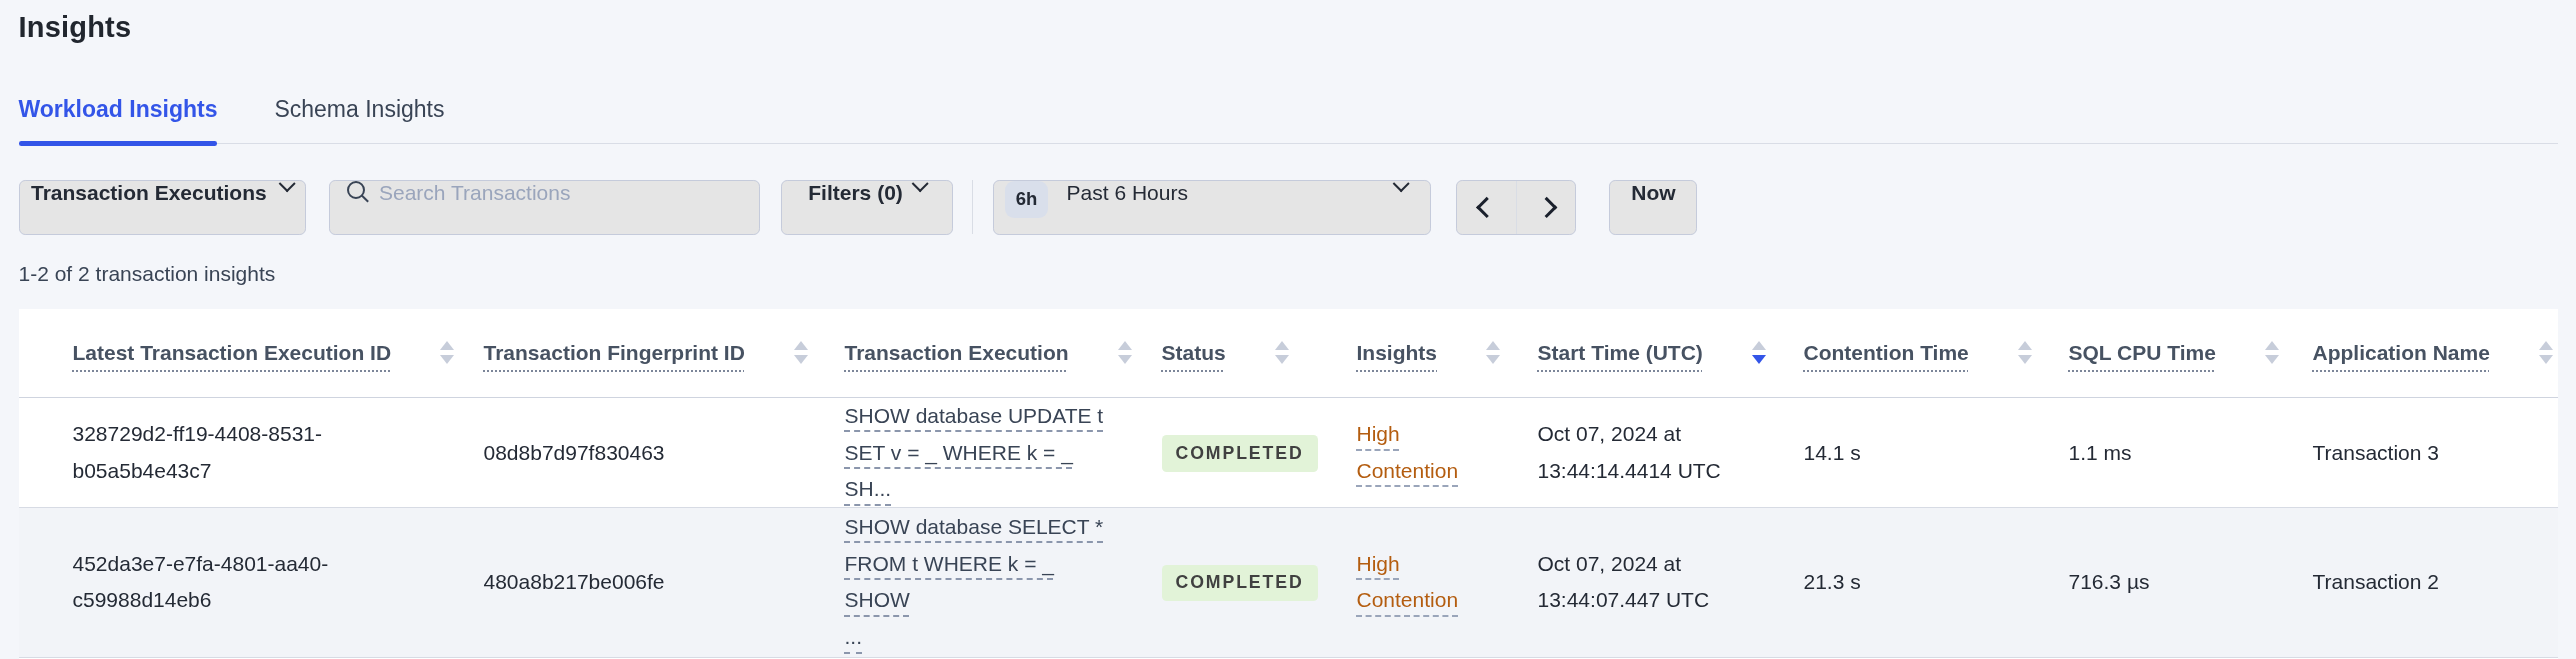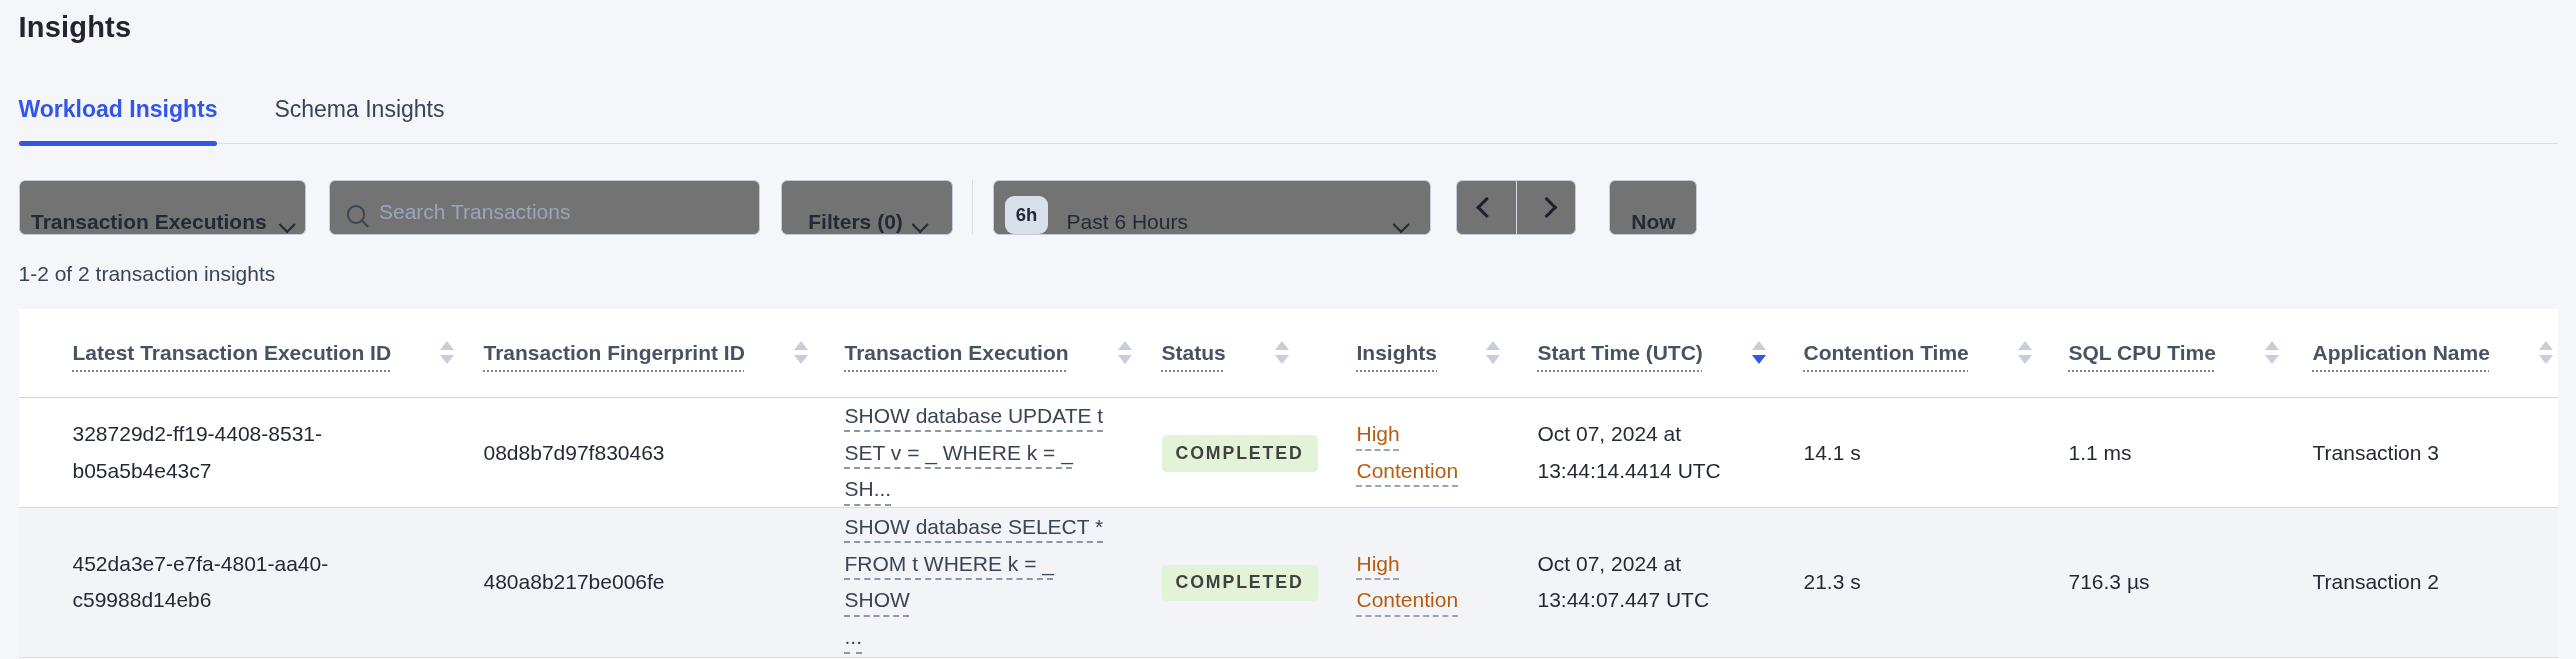--- a/index.html
+++ b/index.html
@@ -23,26 +23,26 @@
   .tab + .tab { margin-left: 48px; }
   .tab.active { color: #3355e8; font-weight: 600; }
   .tab.active::after {
     content: ""; position: absolute; left: 0; right: 0; bottom: -3.1px;
     height: 4.6px; background: #3355e8; border-radius: 2.3px;
   }
 
   
   .toolbar { display: flex; align-items: center; margin-top: 36px; height: 55px; }
   .ctl {
-    background: #737373; border: 1.5px solid #c5cbdb; border-radius: 6.2px;
-    height: 55px; display: flex; align-items: flex-end; font-size: 21px; color: #242a35;
+    background: #e5e5e5; border: 1.5px solid #c5cbdb; border-radius: 6.2px;
+    height: 55px; display: flex; align-items: flex-start; font-size: 21px; color: #242a35;
     cursor: pointer;
   }
   .btn-type { width: 287px; justify-content: center; font-weight: 600; gap: 14px; }
-  .search-box { width: 431px; margin-left: 23px; padding: 10px 17px; cursor: text; }
+  .search-box { width: 431px; margin-left: 23px; padding: 0 17px; cursor: text; }
   .search-box input {
     border: none; outline: none; flex: 1; font-size: 21px; margin-left: 14px;
     font-family: "Liberation Sans", sans-serif; color: #242a35; background: transparent;
   }
   .search-box input::placeholder { color: #9aa5bc; }
   .btn-filters { width: 172px; margin-left: 21.6px; justify-content: center; font-weight: 600; gap: 10.8px; }
   .v-divider { width: 1.5px; height: 54px; background: #d9dde5; margin-left: 18.5px; }
   .time-picker { width: 438px; margin-left: 20px; padding: 0 21.6px 0 10.8px; position: relative; }
   .time-badge {
     background: #d9dfeb; color: #242a35; font-weight: 700; font-size: 18.5px;

